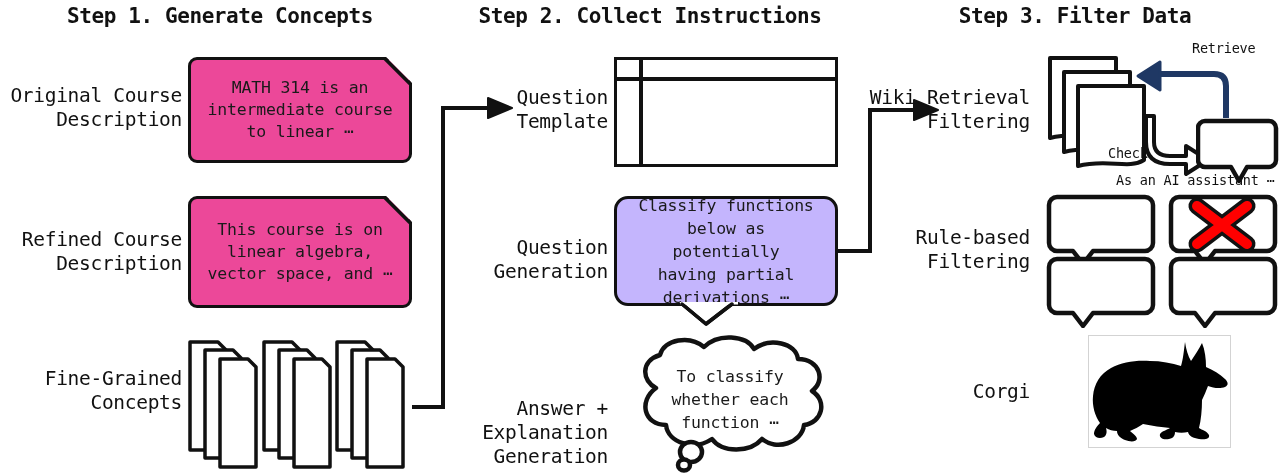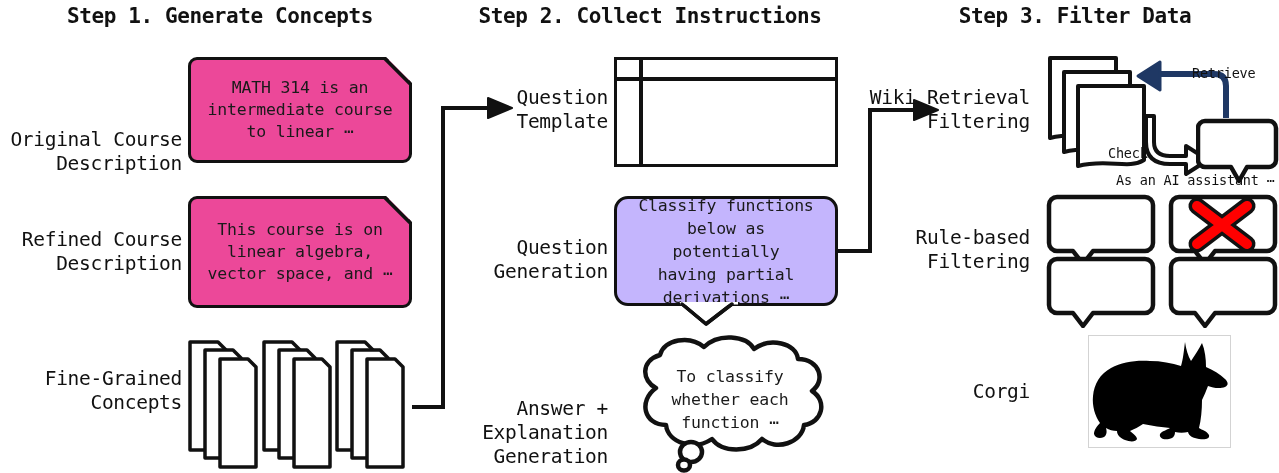--- a/index.html
+++ b/index.html
@@ -104,21 +104,21 @@
 </style>
 </head>
 <body>
 
 <div class="stage">
 
   <div class="abs step-title" style="left:30px;top:4px;width:380px;">Step 1. Generate Concepts</div>
   <div class="abs step-title" style="left:460px;top:4px;width:380px;">Step 2. Collect Instructions</div>
   <div class="abs step-title" style="left:885px;top:4px;width:380px;">Step 3. Filter Data</div>
 
-  <div class="abs row-label" style="left:0px;top:84px;width:182px;margin-top:44px;">Original Course
+  <div class="abs row-label" style="left:0px;top:84px;width:182px;">Original Course
 Description</div>
 
   <div class="note-wrap" style="left:188px;top:57px;width:224px;height:106px;">
     <div class="note" style="width:224px;height:106px;">MATH 314 is an
 intermediate course
 to linear ⋯</div>
     <svg class="fold" viewBox="0 0 30 30">
       <path d="M3 1.8 L28 26.8" stroke="#111" stroke-width="3.5" fill="none"></path>
     </svg>
   </div>
@@ -216,21 +216,21 @@
       <path d="M4 8 h66 v74 c-16 10 -36 -2 -66 6 z"></path>
       <path d="M18 22 h66 v74 c-16 10 -36 -2 -66 6 z"></path>
       <path d="M32 36 h66 v74 c-16 10 -36 -2 -66 6 z"></path>
     </g>
   </svg>
 
   <svg class="abs" style="left:1130px;top:60px;" width="110" height="62" viewBox="0 0 110 62">
     <path d="M96 58 L96 26 Q96 14 84 14 L28 14" fill="none" stroke="#1f3864" stroke-width="6" stroke-linecap="butt"></path>
     <path d="M30 2 L8 16 L30 30 Z" fill="#1f3864" stroke="#1f3864" stroke-width="3" stroke-linejoin="round"></path>
   </svg>
-  <div class="abs tiny-label" style="left:1192px;top:65px;">Retrieve</div>
+  <div class="abs tiny-label" style="left:1192px;top:40px;">Retrieve</div>
 
   <svg class="abs" style="left:1140px;top:112px;" width="70" height="64" viewBox="0 0 70 64">
     <path d="M6 4 L6 30 Q6 44 22 44 L38 44 L38 34 L60 48 L38 62 L38 52 L22 52
              Q-2 52, -2 30 L-2 4 Z" fill="#fff" stroke="#111" stroke-width="4" stroke-linejoin="round" transform="translate(8,0)"></path>
   </svg>
   <div class="abs tiny-label" style="left:1108px;top:145px;">Check</div>
 
   <div class="abs" style="left:1196px;top:118px;width:78px;height:52px;">
     <svg width="86" height="66" viewBox="0 0 86 66">
       <path d="M9 3 h64 a7 7 0 0 1 7 7 v32 a7 7 0 0 1 -7 7 h-22 l-8 14 l-8 -14 h-26 a7 7 0 0 1 -7 -7 v-32 a7 7 0 0 1 7 -7 z" fill="#fff" stroke="#111" stroke-width="4.5" stroke-linejoin="round"></path>

